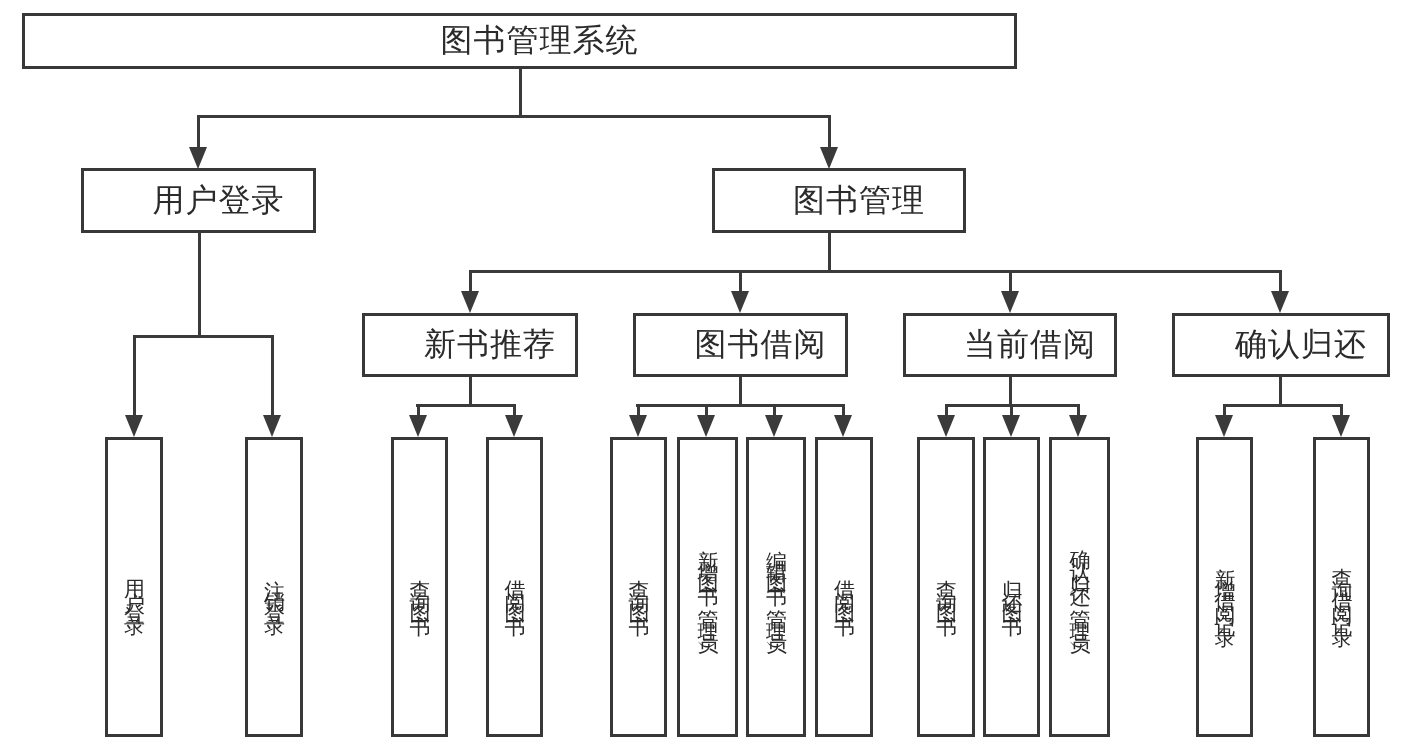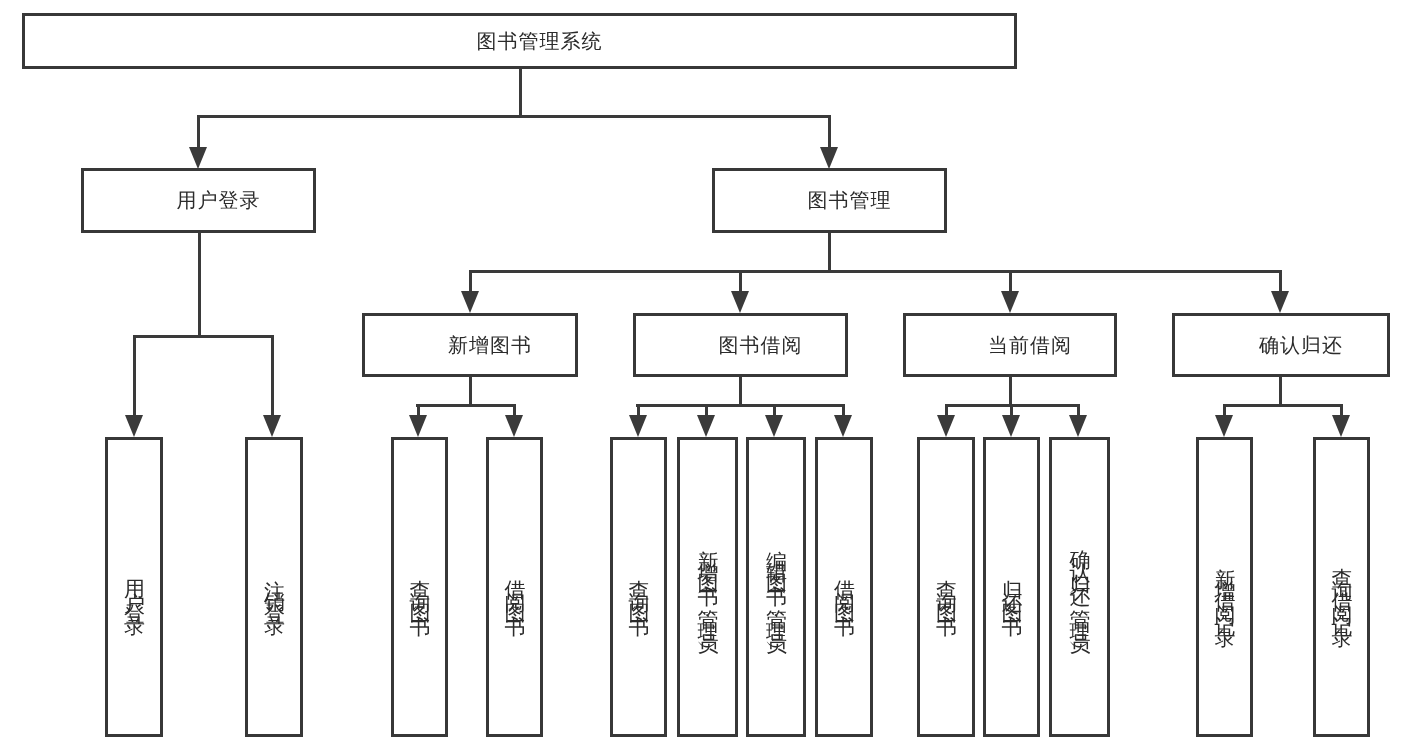--- a/index.html
+++ b/index.html
@@ -4,21 +4,21 @@
 <style>
   html,body{margin:0;padding:0;background:#ffffff;}
   #stage{
     position:relative;width:1405px;height:747px;background:#ffffff;
     font-family:"DejaVu Sans","Liberation Sans",sans-serif;overflow:hidden;
   }
   .box{
     position:absolute;box-sizing:border-box;border:3px solid #383838;background:#ffffff;
     display:flex;align-items:center;justify-content:center;color:#2b2b2b;
   }
-  .hdr{font-size:20px;letter-spacing:1px;white-space:nowrap;padding-left:40px;}
+  .hdr{font-size:32px;letter-spacing:1px;white-space:nowrap;padding-left:40px;}
   .leaf span{
     writing-mode:vertical-rl;text-orientation:mixed;font-size:21px;
     letter-spacing:12px;line-height:1;color:#2b2b2b;white-space:nowrap;
   }
   .ln{position:absolute;background:#3a3a3a;}
   .head{
     position:absolute;width:0;height:0;
     border-left:9px solid transparent;border-right:9px solid transparent;
     border-top:22px solid #3a3a3a;
   }
@@ -35,41 +35,41 @@
   <div class="box hdr" style="left:22px;top:13px;width:995px;height:56px;">图书管理系统</div>
 
   <div class="ln" style="left:519px;top:69px;width:3px;height:48px;"></div>
   <div class="ln" style="left:197px;top:115px;width:634px;height:3px;"></div>
   <div class="ln" style="left:197px;top:115px;width:3px;height:33px;"></div>
   <div class="head" style="left:189px;top:147px;"></div>
   <div class="ln" style="left:828px;top:115px;width:3px;height:33px;"></div>
   <div class="head" style="left:820px;top:147px;"></div>
 
   <div class="box hdr" style="left:81px;top:168px;width:235px;height:65px;">用户登录</div>
-  <div class="box hdr" style="left:712px;top:168px;width:235px;height:65px;">图书管理</div>
+  <div class="box hdr" style="left:712px;top:168px;width:254px;height:65px;">图书管理</div>
 
   <div class="ln" style="left:198px;top:232px;width:3px;height:106px;"></div>
   <div class="ln" style="left:133px;top:335px;width:141px;height:3px;"></div>
   <div class="ln" style="left:133px;top:335px;width:3px;height:81px;"></div>
   <div class="head" style="left:125px;top:415px;"></div>
   <div class="ln" style="left:271px;top:335px;width:3px;height:81px;"></div>
   <div class="head" style="left:263px;top:415px;"></div>
 
   <div class="ln" style="left:828px;top:233px;width:3px;height:40px;"></div>
   <div class="ln" style="left:469px;top:270px;width:813px;height:3px;"></div>
   <div class="ln" style="left:469px;top:270px;width:3px;height:22px;"></div>
   <div class="head" style="left:461px;top:291px;"></div>
   <div class="ln" style="left:739px;top:270px;width:3px;height:22px;"></div>
   <div class="head" style="left:731px;top:291px;"></div>
   <div class="ln" style="left:1009px;top:270px;width:3px;height:22px;"></div>
   <div class="head" style="left:1001px;top:291px;"></div>
   <div class="ln" style="left:1279px;top:270px;width:3px;height:22px;"></div>
   <div class="head" style="left:1271px;top:291px;"></div>
 
-  <div class="box hdr" style="left:362px;top:313px;width:216px;height:64px;">新增图书</div>
+  <div class="box hdr" style="left:362px;top:313px;width:216px;height:64px;">新书推荐</div>
   <div class="box hdr" style="left:633px;top:313px;width:215px;height:64px;">图书借阅</div>
   <div class="box hdr" style="left:903px;top:313px;width:214px;height:64px;">当前借阅</div>
   <div class="box hdr" style="left:1172px;top:313px;width:218px;height:64px;">确认归还</div>
 
   <div class="ln" style="left:469px;top:377px;width:3px;height:30px;"></div>
   <div class="ln" style="left:416px;top:404px;width:100px;height:3px;"></div>
   <div class="ln" style="left:417px;top:404px;width:3px;height:12px;"></div>
   <div class="head" style="left:409px;top:415px;"></div>
   <div class="ln" style="left:513px;top:404px;width:3px;height:12px;"></div>
   <div class="head" style="left:505px;top:415px;"></div>

